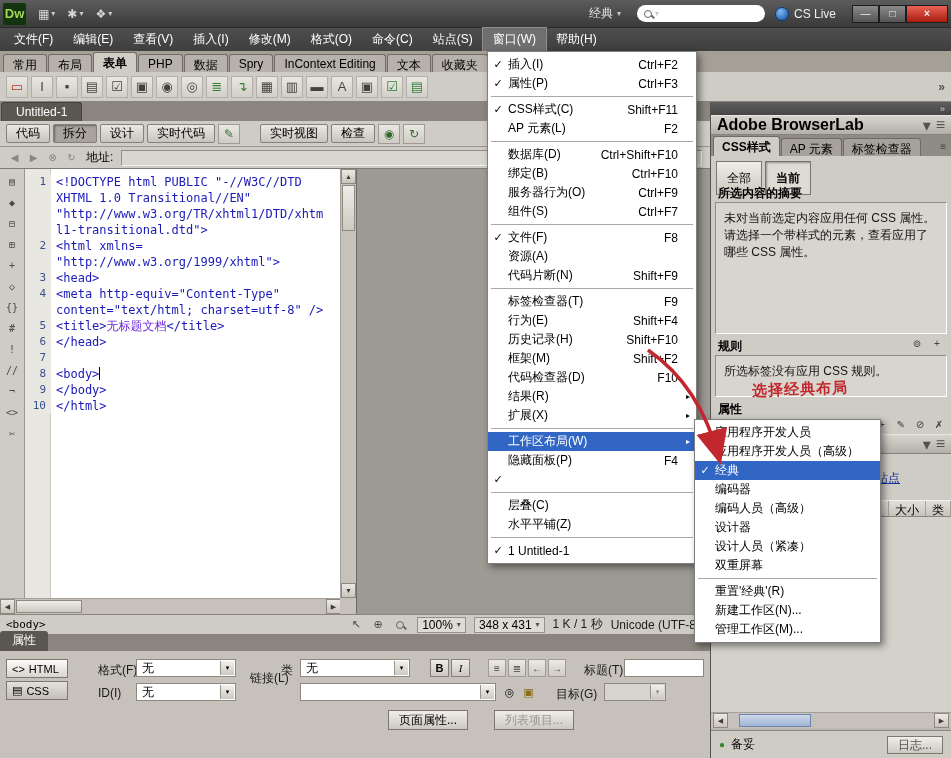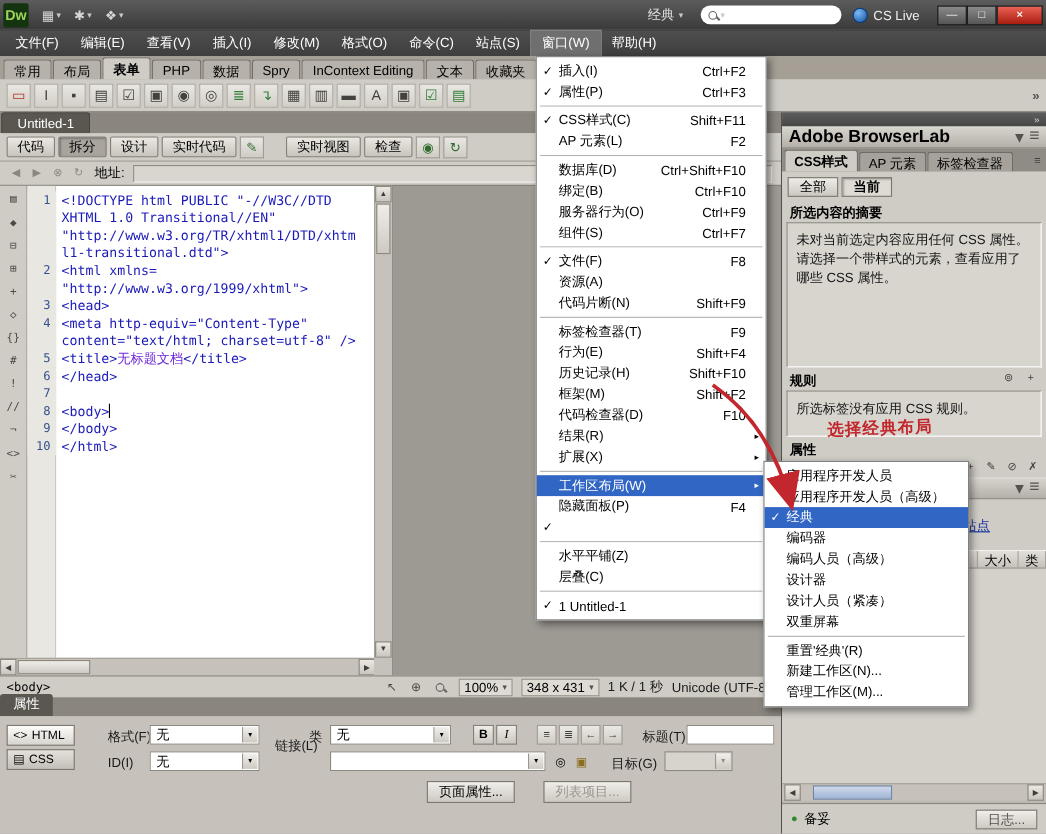--- a/index.html
+++ b/index.html
@@ -138,21 +138,21 @@
   .panel-bar .bar-menu{margin-left:auto;display:flex;gap:5px;font-weight:normal;color:#55524e}
   #browserlab-bar{top:13px}
   #css-tabs{position:absolute;left:0;top:33px;width:240px;height:21px;background:#8f8b85;display:flex;
             align-items:flex-end;padding-left:2px;gap:1px}
   .css-tab{background:#a6a29b;border:1px solid #6f6b66;border-bottom:none;border-radius:3px 3px 0 0;
            padding:2px 8px;height:18px;font-size:12px}
   .css-tab.active{background:#cfccc5;height:20px;font-weight:bold}
   #css-tabmenu{margin-left:auto;color:#44423e;padding:0 5px 4px 0;font-size:10px}
   #css-body{position:absolute;left:0;top:54px;width:240px;height:278px;background:#cfccc5}
   #mode-row{position:absolute;left:5px;top:5px;display:flex;gap:3px}
-  .mode-btn{height:18px;padding:0 10px;border:1px solid #7c786f;background:linear-gradient(#efede9,#cbc7c0);
+  .mode-btn{height:34px;padding:0 10px;border:1px solid #7c786f;background:linear-gradient(#efede9,#cbc7c0);
             font-size:12px;font-family:Liberation Mono, monospace}
   .mode-btn.active{background:#dedbd5;box-shadow:inset 1px 1px 2px rgba(0,0,0,.35);font-weight:bold}
   .sect-title{position:absolute;left:7px;font-weight:bold;font-size:12px}
   #summary-title{top:29px}
   .inset-box{position:absolute;left:4px;width:232px;background:#d8d5cf;border:1px solid #8f8b85;
              border-bottom-color:#fff;border-right-color:#fff;padding:7px 8px;line-height:17px;font-size:12px;color:#141414}
   #summary-box{top:46px;height:132px}
   #rules-title{top:182px}
   #rule-icons{position:absolute;right:6px;top:180px;display:flex;gap:4px}
   .sm-icon{width:16px;height:15px;display:flex;align-items:center;justify-content:center;font-size:10px;color:#44423e}
@@ -678,27 +678,27 @@
         <span class="mi-arrow"></span>
       </div>
       <div class="menu-item">
         <span class="mi-check">✓</span>
         <span class="mi-shortcut"></span>
         <span class="mi-arrow"></span>
       </div>
       <div class="menu-sep"></div>
       <div class="menu-item">
         <span class="mi-check"></span>
+        <span class="mi-label">层叠(C)</span>
+        <span class="mi-shortcut"></span>
+        <span class="mi-arrow"></span>
+      </div>
+      <div class="menu-item">
+        <span class="mi-check"></span>
         <span class="mi-label">水平平铺(Z)</span>
-        <span class="mi-shortcut"></span>
-        <span class="mi-arrow"></span>
-      </div>
-      <div class="menu-item">
-        <span class="mi-check"></span>
-        <span class="mi-label">层叠(C)</span>
         <span class="mi-shortcut"></span>
         <span class="mi-arrow"></span>
       </div>
       <div class="menu-sep"></div>
       <div class="menu-item">
         <span class="mi-check">✓</span>
         <span class="mi-label">1 Untitled-1</span>
         <span class="mi-shortcut"></span>
         <span class="mi-arrow"></span>
       </div>

